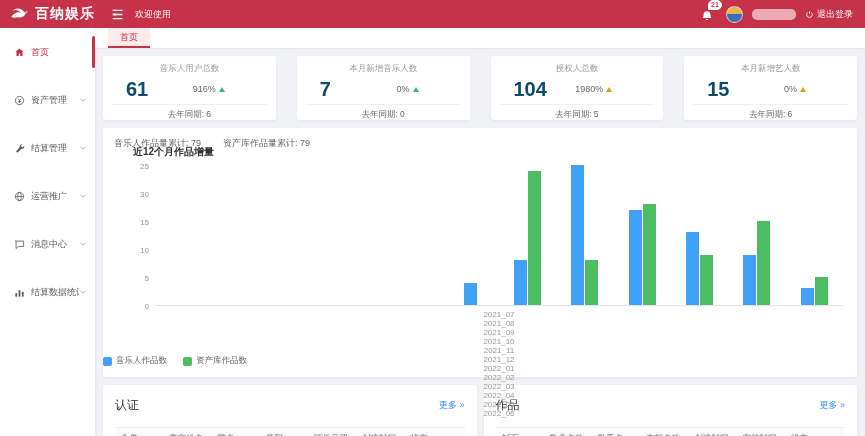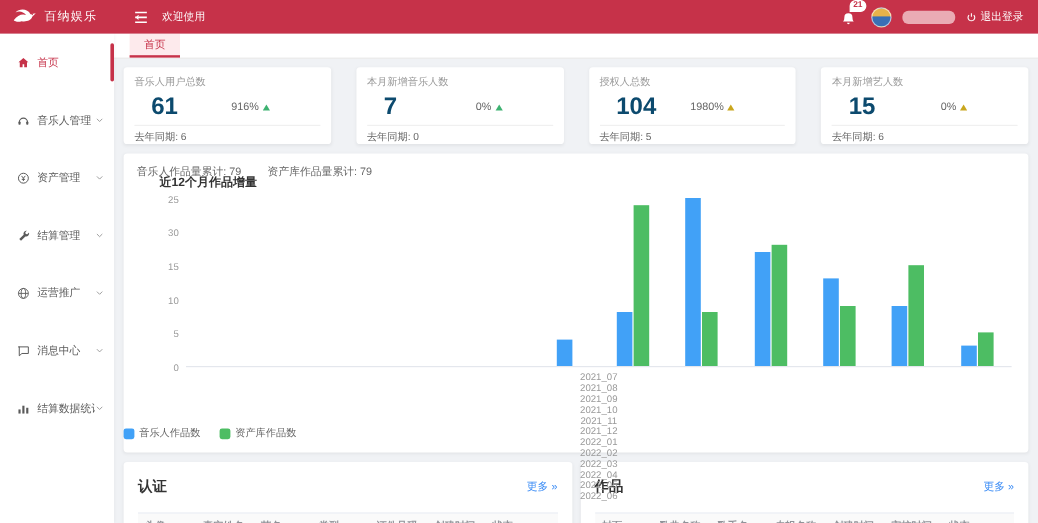--- a/index.html
+++ b/index.html
@@ -4,21 +4,21 @@
 <style>
   * { margin:0; padding:0; box-sizing:border-box; }
   html,body { width:865px; height:436px; overflow:hidden; }
   body { font-family:"Liberation Sans","DejaVu Sans",sans-serif; background:#f0f2f5; position:relative; }
   .root { position:absolute; inset:0; width:865px; height:436px; overflow:hidden; background:#f0f2f5; }
 
   
   .topbar { position:absolute; top:0; left:0; right:0; height:28px; background:#c63249; display:flex; align-items:center; color:#fff; z-index:10; }
   .logo-wrap { width:95px; display:flex; align-items:center; padding-left:10px; gap:5px; }
   .logo-svg { width:22px; height:16px; }
-  .logo-text { font-size:10px; font-weight:normal; letter-spacing:1px; white-space:nowrap; }
+  .logo-text { font-size:14px; font-weight:bold; letter-spacing:1px; white-space:nowrap; }
   .collapse-btn { margin-left:14px; width:16px; height:16px; display:flex; align-items:center; justify-content:center; cursor:pointer; }
   .collapse-btn svg { width:13px; height:13px; }
   .welcome { font-size:9px; margin-left:10px; opacity:.95; }
   .top-right { margin-left:auto; display:flex; align-items:center; gap:9px; padding-right:12px; }
   .bell-wrap { position:relative; width:16px; height:16px; cursor:pointer; }
   .bell-wrap svg { width:12px; height:12px; position:absolute; left:0; bottom:0; }
   .badge { position:absolute; top:-6px; left:7px; background:#fff; color:#c63249; border:1px solid #fff; font-size:7px; line-height:8px; padding:0 2px; border-radius:6px 6px 6px 0; font-weight:bold; }
   .avatar { width:17px; height:17px; border-radius:50%; background:linear-gradient(180deg,#e8b24a 45%,#3a6fb5 45%); border:1px solid rgba(255,255,255,.6); }
   .uname-redacted { width:44px; height:11px; border-radius:5px; background:#efb9c0; opacity:.9; filter:blur(.4px); }
   .logout { display:flex; align-items:center; gap:3px; font-size:9px; cursor:pointer; white-space:nowrap; }
@@ -35,21 +35,21 @@
   .side-item.active { color:#c63249; }
   .side-item.active::after { content:""; position:absolute; right:0; top:8px; bottom:8px; width:3px; background:#c63249; border-radius:2px; }
 
   
   .main { position:absolute; top:28px; left:95px; right:0; bottom:0; overflow:hidden; }
   .tabbar { height:21px; background:#fff; border-bottom:1px solid #e8e8e8; display:flex; align-items:flex-end; padding-left:13px; }
   .tab { font-size:9px; padding:3px 12px 2px; background:#fdeaec; color:#c63249; border-bottom:2px solid #c63249; cursor:pointer; }
   .content { padding:7px 8px 0; }
 
   
-  .cards-row { display:grid; grid-template-columns:repeat(4,1fr); gap:21px; }
+  .cards-row { display:grid; grid-template-columns:repeat(4,1fr); gap:21px;text-align:center; }
   .card { background:#fff; border-radius:3px; box-shadow:0 1px 3px rgba(0,0,0,.06); padding:7px 9px 5px; height:64px; }
   .card-title { font-size:8.5px; color:#999; }
   .card-mid { display:flex; align-items:center; margin-top:2px; height:24px; }
   .card-num { font-size:20px; font-weight:bold; color:#0c4a6e; margin-left:14px; }
   .card-pct { margin-left:auto; margin-right:42px; font-size:9px; color:#666; display:flex; align-items:center; gap:3px; }
   .tri-up { width:0; height:0; border-left:3px solid transparent; border-right:3px solid transparent; border-bottom:5px solid #3db271; display:inline-block; }
   .card-divider { border-top:1px solid #f0f0f0; margin-top:3px; }
   .card-foot { font-size:8.5px; color:#666; margin-top:4px; }
 
   
@@ -65,21 +65,21 @@
   .xlabels { display:flex; margin-top:4px;flex-direction:column; }
   .xlabel { flex:1; text-align:center; font-size:8px; color:#999; }
   .legend { position:absolute; bottom:10px; left:0; right:0; display:flex; gap:16px; }
   .legend-item { display:flex; align-items:center; gap:4px; font-size:8.5px; color:#666; cursor:pointer; }
   .legend-sq { width:9px; height:9px; border-radius:2px; }
 
   
   .panels-row { display:grid; grid-template-columns:1fr 1fr; gap:7px; margin-top:8px; }
   .panel { background:#fff; border-radius:3px; box-shadow:0 1px 3px rgba(0,0,0,.06); padding:12px 12px 0; height:120px; }
   .panel-head { display:flex; align-items:center; }
-  .panel-title { font-size:12px; font-weight:bold; color:#333; }
+  .panel-title { font-size:12px; font-weight:normal; color:#333; }
   .more-link { margin-left:auto; font-size:9px; color:#3d8df5; cursor:pointer; text-decoration:none; }
   .thead { display:flex; margin-top:13px; border-top:1px solid #ebeef5; background:#fafafa; padding:5px 6px 6px; }
   .th { flex:1; font-size:8.5px; color:#909399; font-weight:bold; white-space:nowrap; overflow:hidden; }
 </style>
 </head>
 <body>
 
 <div class="root">
 
   <div class="topbar">
@@ -117,35 +117,20 @@
   </div>
 
   <div class="sidebar">
       <div class="side-item active">
         <span class="sicon">
           <svg viewBox="0 0 16 16">
             <path d="M8 2 2 7.2h1.6V13h3.4V9.4h2V13h3.4V7.2H14z" fill="currentColor"></path>
           </svg>
         </span>
         <span class="slabel">首页</span>
-      </div>
-      <div class="side-item">
-        <span class="sicon">
-          <svg viewBox="0 0 16 16" fill="none" stroke="currentColor" stroke-width="1.3">
-            <path d="M3 10a5 5 0 0 1 10 0"></path>
-            <rect x="2" y="9" width="2.6" height="4" rx="1" fill="currentColor" stroke="none"></rect>
-            <rect x="11.4" y="9" width="2.6" height="4" rx="1" fill="currentColor" stroke="none"></rect>
-          </svg>
-        </span>
-        <span class="slabel">音乐人管理</span>
-        <span class="chev">
-          <svg viewBox="0 0 16 16" fill="none" stroke="currentColor" stroke-width="1.6">
-            <path d="M3.5 6 8 10.5 12.5 6"></path>
-          </svg>
-        </span>
       </div>
       <div class="side-item">
         <span class="sicon">
           <svg viewBox="0 0 16 16" fill="none" stroke="currentColor" stroke-width="1.2">
             <circle cx="8" cy="8" r="6"></circle>
             <path d="M5.7 5.2 8 8l2.3-2.8M8 8v3.4M6 9.4h4"></path>
           </svg>
         </span>
         <span class="slabel">资产管理</span>
         <span class="chev">

